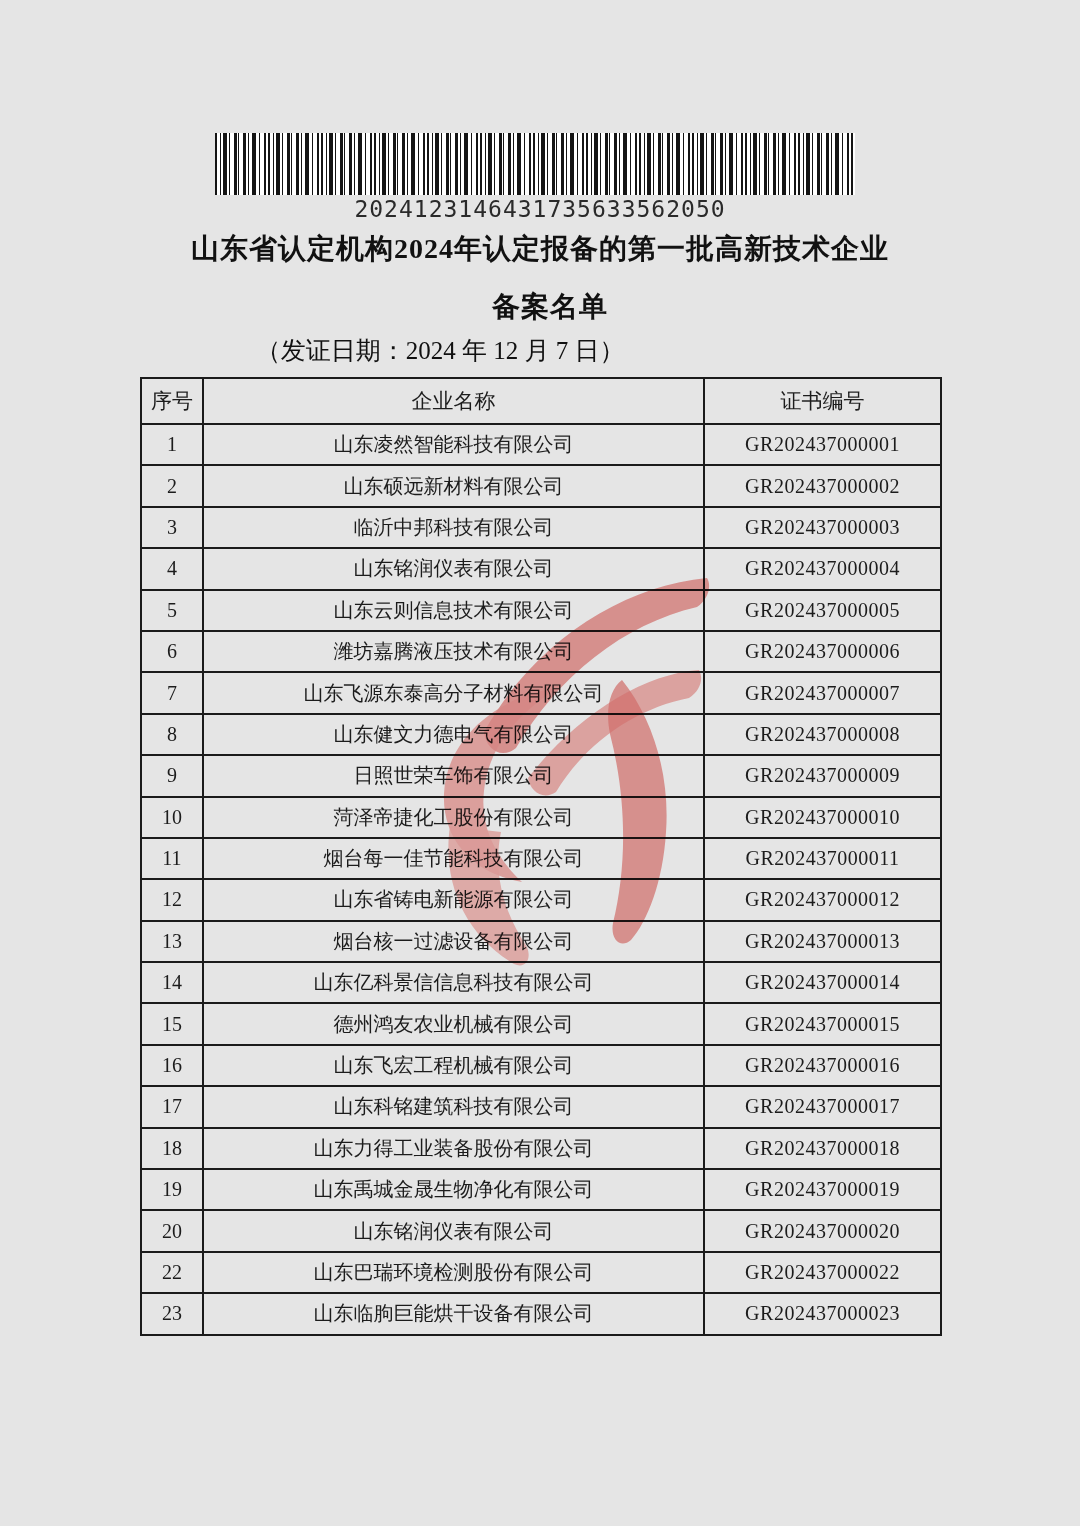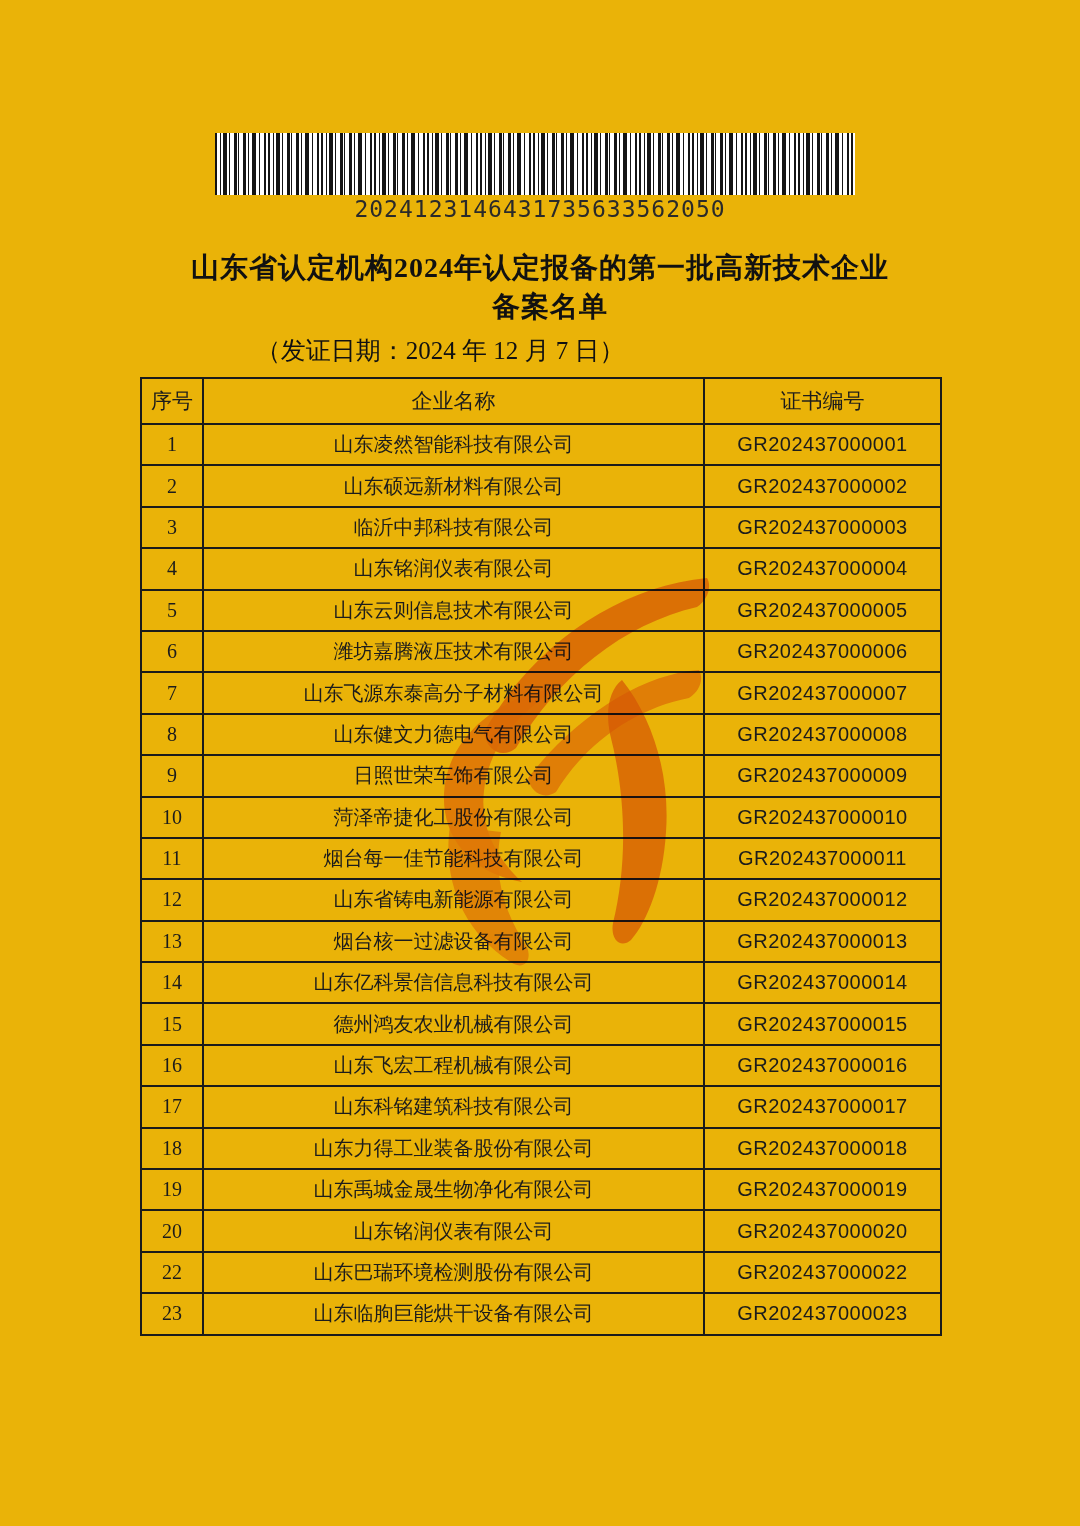--- a/index.html
+++ b/index.html
@@ -1,19 +1,19 @@
 <!DOCTYPE html>
 <html><head>
 <meta charset="utf-8">
 <style>
   html,body{margin:0;padding:0;background:#ffffff;}
   .page{
     position:relative;
     width:1080px;height:1526px;
-    background:#eab308;
+    background:#e5e5e5;
     overflow:hidden;
     font-family:"Liberation Serif", serif;
     color:#1c1c1c;
   }
   
   .barcode{
     position:absolute;left:215px;top:133px;width:640px;height:62px;
     background:repeating-linear-gradient(90deg,
       #141414 0 2px,  #ffffff 2px 5px,
       #141414 5px 6px,  #ffffff 6px 8px,
@@ -29,21 +29,21 @@
   }
   .barcode-number{
     position:absolute;left:0;top:196px;width:1080px;
     text-align:center;
     font-family:"DejaVu Sans Mono", monospace;
     font-size:23px;letter-spacing:1px;color:#2a2a2a;
   }
   
   .title-line1{
     position:absolute;left:0;top:230px;width:1080px;text-align:center;
-    font-size:28px;font-weight:700;letter-spacing:1px;color:#111;margin-top:19px;
+    font-size:28px;font-weight:700;letter-spacing:1px;color:#111;
   }
   .title-line2{
     position:absolute;left:0;top:288px;width:1080px;text-align:center;
     font-size:28px;font-weight:700;letter-spacing:1px;color:#111;margin-left:10px;
   }
   .date-line{
     position:absolute;left:0;top:334px;width:880px;text-align:center;
     font-size:25px;font-weight:400;color:#111;
   }
   
@@ -57,21 +57,21 @@
     text-align:center;vertical-align:middle;
     padding:0 4px;
     overflow:hidden;white-space:nowrap;
   }
   table.roster thead tr{height:46px;}
   table.roster tbody tr{height:41.4px;}
   table.roster th{font-weight:400;font-size:21px;margin-top:29px;}
   col.c-no{width:62px;}
   col.c-company{width:501px;}
   col.c-cert{width:237px;}
-  td.cert{font-family:Liberation Sans, sans-serif;letter-spacing:0.5px;margin-top:20px;}
+  td.cert{font-family:Liberation Serif, serif;letter-spacing:0.5px;margin-top:20px;}
   
   .watermark{
     position:absolute;left:426px;top:570px;width:290px;height:400px;
     mix-blend-mode:multiply;
     opacity:0.95;
     pointer-events:none;
     z-index:5;
   }
 </style>
 </head>

